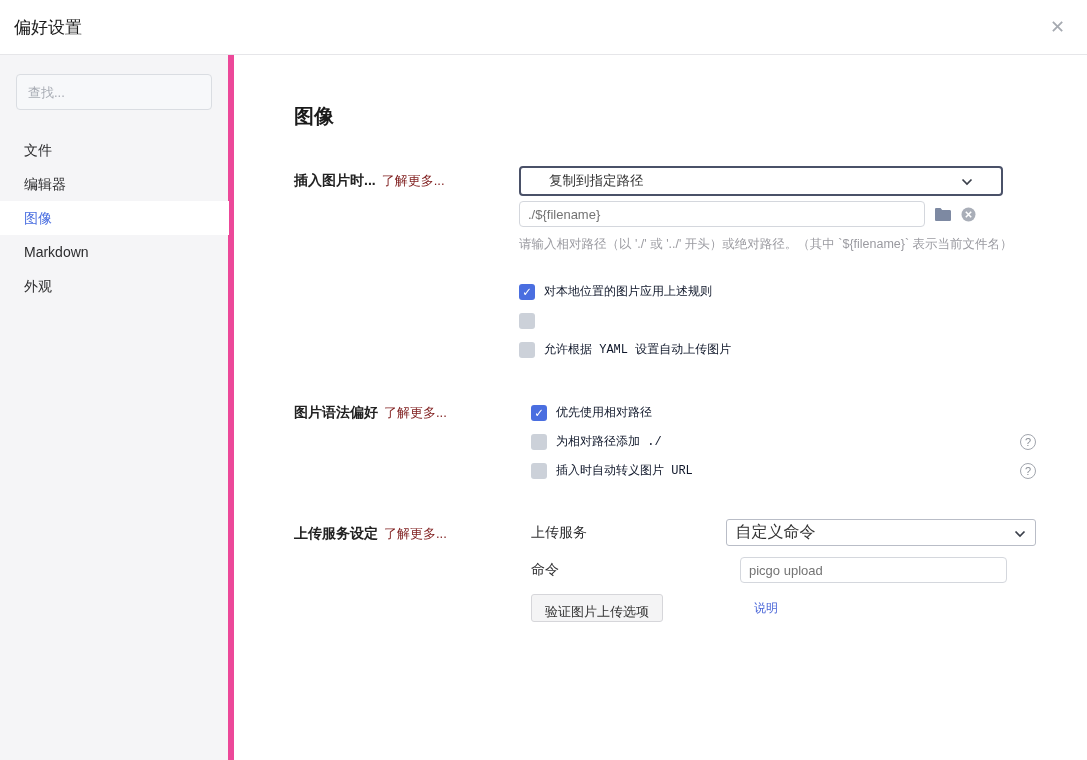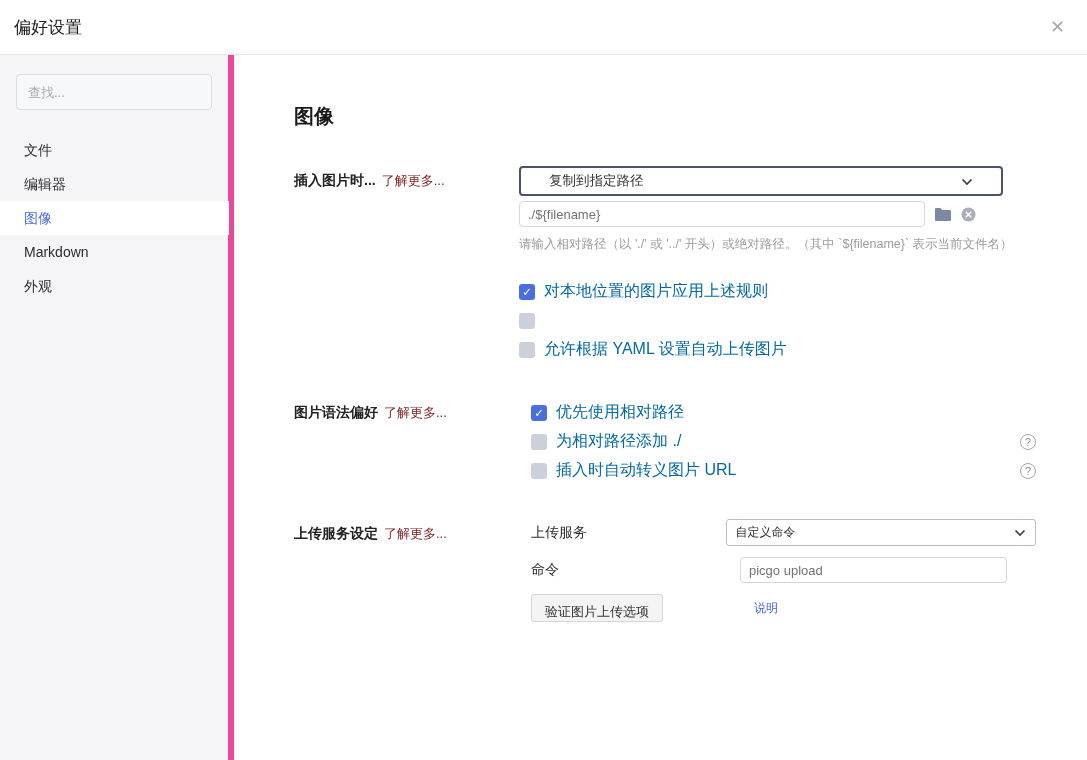--- a/index.html
+++ b/index.html
@@ -48,42 +48,42 @@
   .select {
     display:flex; align-items:center; justify-content:space-between;
     background:#fff; cursor:pointer;
   }
   .select-big {
     width:484px; height:30px; border:2px solid #4a5168; border-radius:4px;
     padding:0 28px; font-size:13.5px;
   }
   .select-small {
     width:332px; height:27px; border:1px solid #b9bdc7; border-radius:3px;
-    padding:0 9px; font-size:12px;
+    padding:0 9px; font-size:16px;
   }
   .txt-input {
     height:26px; border:1px solid #d4d7dd; border-radius:4px;
     padding:8px 8px; font-size:13px; color:#737373; outline:none; background:#fff;
     font-family:inherit;
   }
   .path-row { display:flex; align-items:center; margin-top:5px; }
   .path-row input { width:406px; }
   .icon-btn { margin-left:9px; display:flex; align-items:center; cursor:pointer; }
   .hint { margin-top:9px; font-size:12.5px; color:#9b9ba1; }
   
   .cb-group { margin-top:24px; }
   .cb-row { display:flex; align-items:center; height:29px; cursor:default; }
   .cb {
     width:16px; height:16px; border-radius:3px; background:#ccd1d9;
     margin-right:9px; flex-shrink:0; cursor:pointer;
     display:flex; align-items:center; justify-content:center;
   }
   .cb.checked { background:#4a6ee0; }
   .cb.checked::after { content:"✓"; color:#fff; font-size:11.5px; font-weight:bold; }
-  .cb-label { font-size:16px; color:#0369a1; }
+  .cb-label { font-size:12px; color:#0f172a;font-family:Liberation Mono, monospace; }
   .help {
     margin-left:auto; width:16px; height:16px; border:1px solid #a2a6ae;
     border-radius:50%; color:#8b9098; font-size:11px;
     display:flex; align-items:center; justify-content:center; cursor:pointer;
   }
   
   .svc-row { display:flex; align-items:center; margin-bottom:11px; }
   .svc-label { width:209px; font-size:14px; color:#2e2e30; }
   .cmd-input { width:267px; }
   .btn-row { display:flex; align-items:center; margin-top:10px; }

